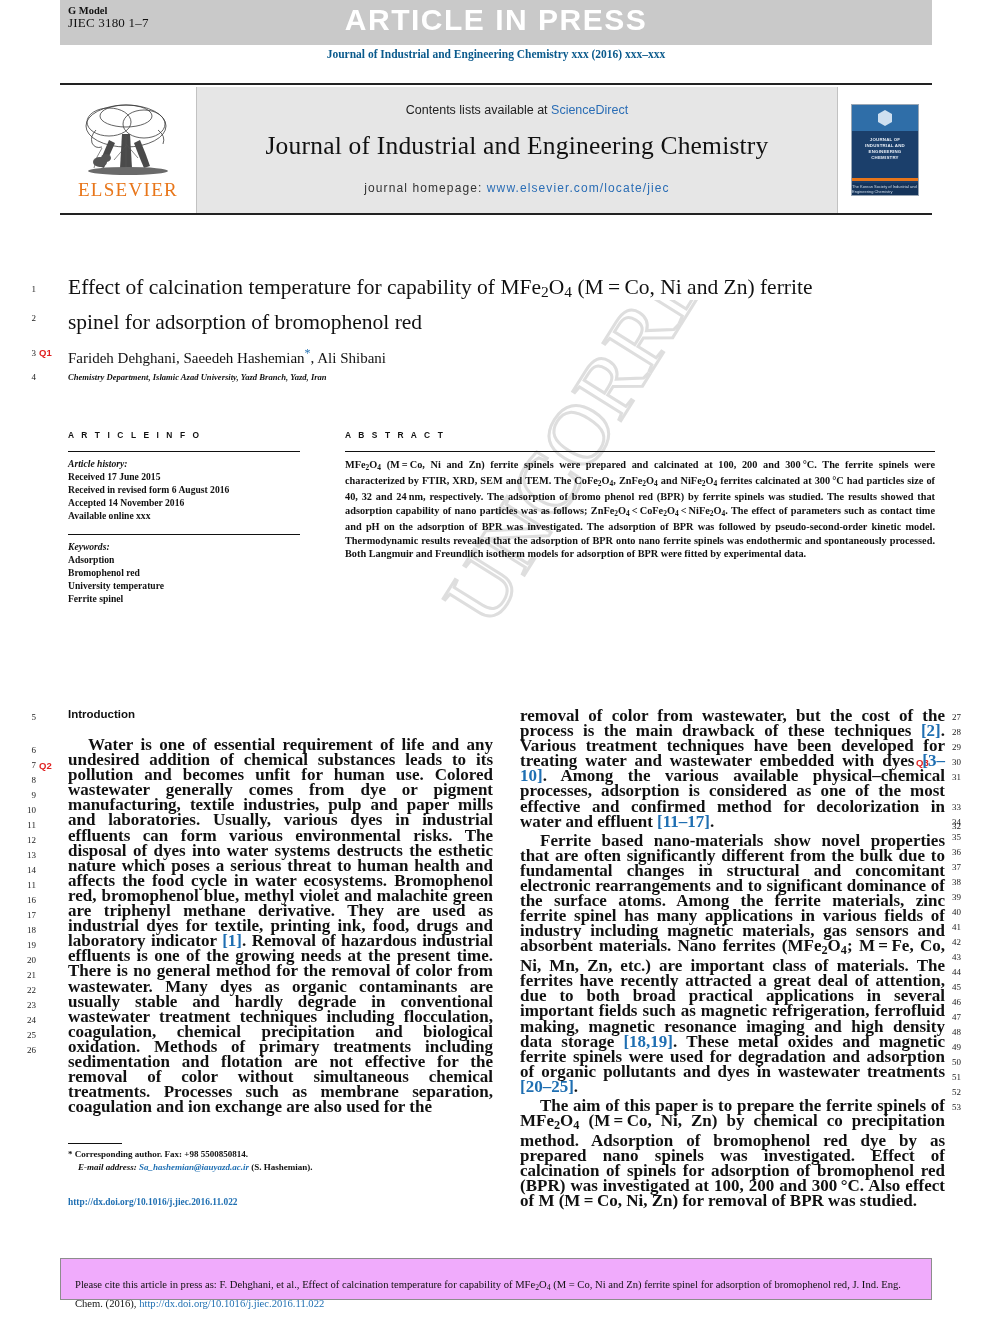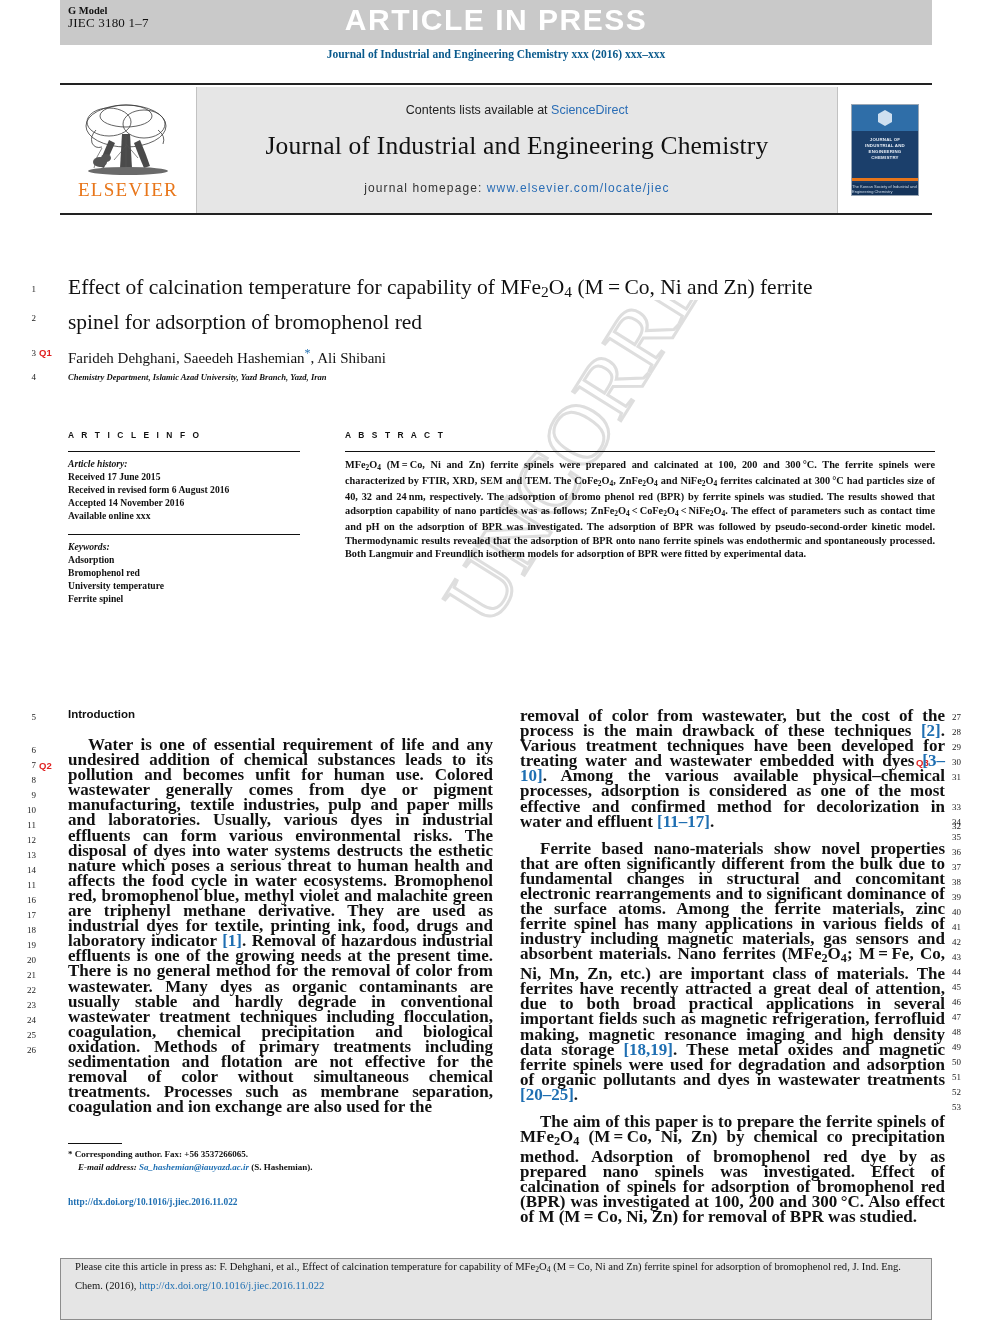--- a/index.html
+++ b/index.html
@@ -230,21 +230,21 @@
     font-family: "Liberation Sans", sans-serif;
     font-size: 11.5px; font-weight: bold; color: #111;
     margin: 0 0 17px 0;
   }
   .body-p {
     font-family: "Liberation Serif", serif;
     font-size: 17px; line-height: 15.1px;
     text-align: justify; color: #111; font-weight: bold;
     margin: 0; text-indent: 20px;
   }
-  .body-p + .body-p { margin-top: 12px; }
+  .body-p + .body-p { margin-top: 4px; }
   .ref { color: #1f6fb2; }
 
   
   .fn-rule {
     position: absolute; left: 68px; top: 1143px; width: 54px;
     border-top: 1.4px solid #111;
   }
   .footnote {
     position: absolute; left: 68px; top: 1148px; width: 430px;
     font-family: "Liberation Serif", serif;
@@ -257,24 +257,24 @@
   .doi-block {
     position: absolute; left: 68px; top: 1196px; width: 800px;
     font-family: "Liberation Serif", serif;
     font-size: 9.4px; line-height: 12.6px; color: #111; font-weight:bold;
   }
   .doi-block .doi { color: #1f6fb2; }
 
   
   .cite-box {
     position: absolute; left: 60px; top: 1258px;
-    width: 872px; height: 62px;
-    background: #e5e5e5;
+    width: 872px; height: 42px;
+    background: #f0abfc;
     border: 1.4px solid #8d8d8d;
-    padding: 0 14px;
+    padding: 18px 14px;
   }
   .cite-text {
     font-family: "Liberation Serif", serif;
     font-size: 10.6px; line-height: 16px; color: #111;
   }
   .cite-text .doi { color: #1f6fb2; }
 
   
   .watermark {
     position: absolute;
@@ -462,21 +462,21 @@
 <div class="col-right">
   <p class="body-p" style="text-indent:0">removal of color from wastewater, but the cost of the process is the main drawback of these techniques <span class="ref">[2]</span>. Various treatment techniques have been developed for treating water and wastewater embedded with dyes <span class="ref">[3–10]</span>. Among the various available physical–chemical processes, adsorption is considered as one of the most effective and confirmed method for decolorization in water and effluent <span class="ref">[11–17]</span>.</p>
   <p class="body-p">Ferrite based nano-materials show novel properties that are often significantly different from the bulk due to fundamental changes in structural and concomitant electronic rearrangements and to significant dominance of the surface atoms. Among the ferrite materials, zinc ferrite spinel has many applications in various fields of industry including magnetic materials, gas sensors and absorbent materials. Nano ferrites (MFe<sub>2</sub>O<sub>4</sub>; M = Fe, Co, Ni, Mn, Zn, etc.) are important class of materials. The ferrites have recently attracted a great deal of attention, due to both broad practical applications in several important fields such as magnetic refrigeration, ferrofluid making, magnetic resonance imaging and high density data storage <span class="ref">[18,19]</span>. These metal oxides and magnetic ferrite spinels were used for degradation and adsorption of organic pollutants and dyes in wastewater treatments <span class="ref">[20–25]</span>.</p>
   <p class="body-p">The aim of this paper is to prepare the ferrite spinels of MFe<sub>2</sub>O<sub>4</sub> (M = Co, Ni, Zn) by chemical co precipitation method. Adsorption of bromophenol red dye by as prepared nano spinels was investigated. Effect of calcination of spinels for adsorption of bromophenol red (BPR) was investigated at 100, 200 and 300 °C. Also effect of M (M = Co, Ni, Zn) for removal of BPR was studied.</p>
 </div>
 
 <div class="fn-rule"></div>
 <div class="footnote">
   <div>
     <span class="star">*</span>
-    <span>Corresponding author. Fax: +56 3537266065.</span>
+    <span>Corresponding author. Fax: +98 5500850814.</span>
   </div>
   <div style="padding-left:10px">
     <i>E-mail address:</i>
     <span class="link">Sa_hashemian@iauyazd.ac.ir</span>
     <span>(S. Hashemian).</span>
   </div>
 </div>
 
 <div class="doi-block">
   <div class="doi">http://dx.doi.org/10.1016/j.jiec.2016.11.022</div>

